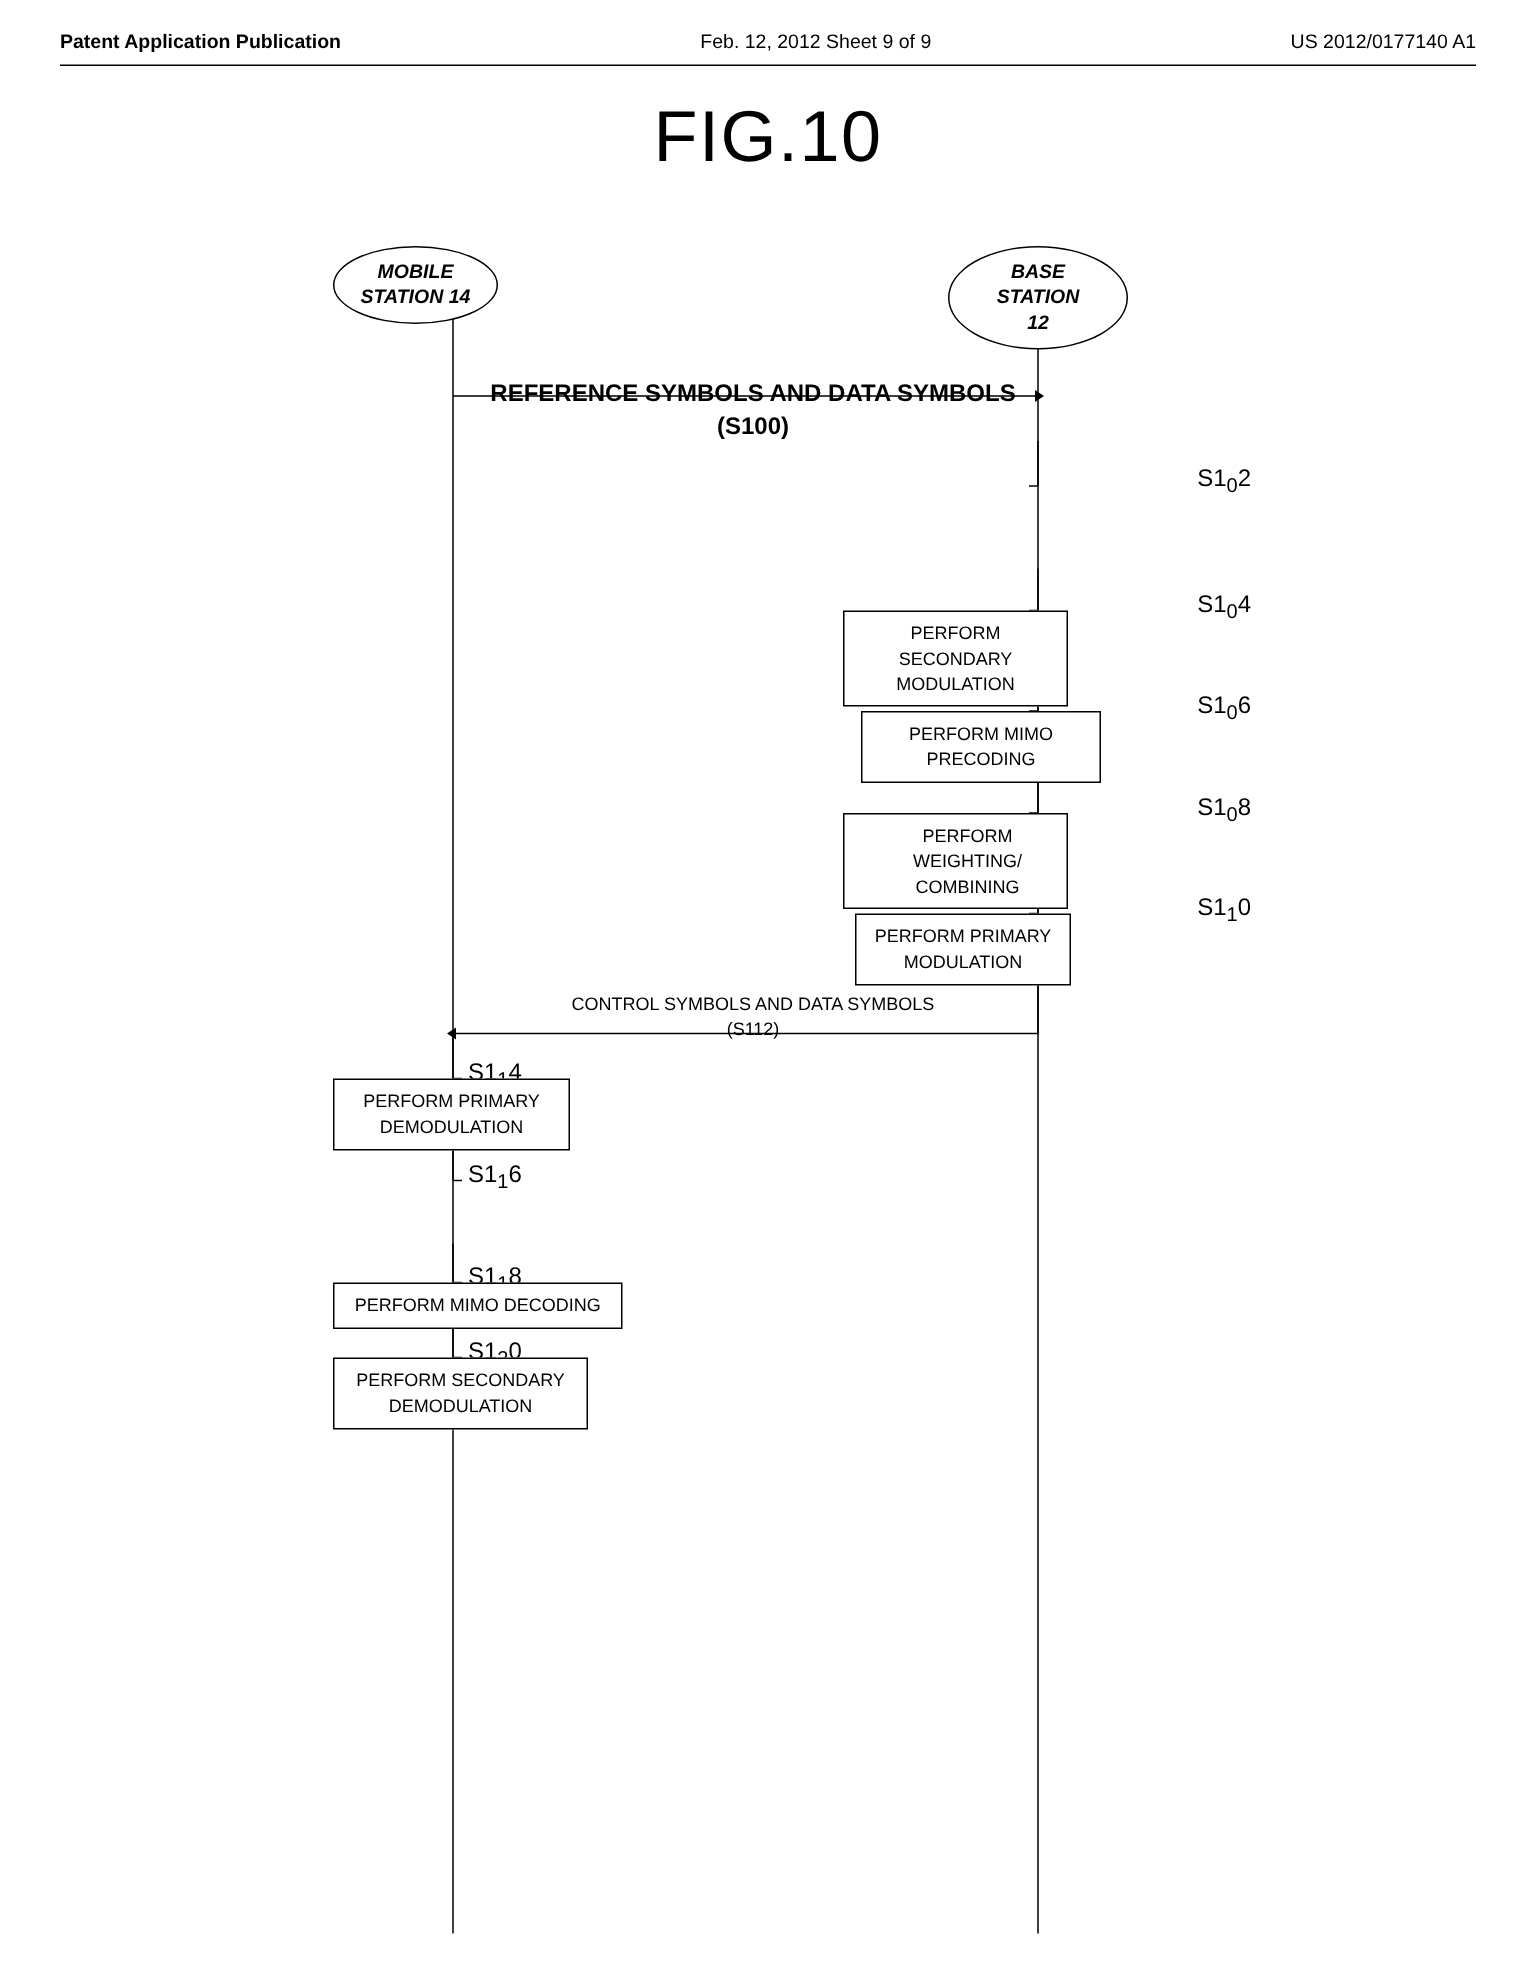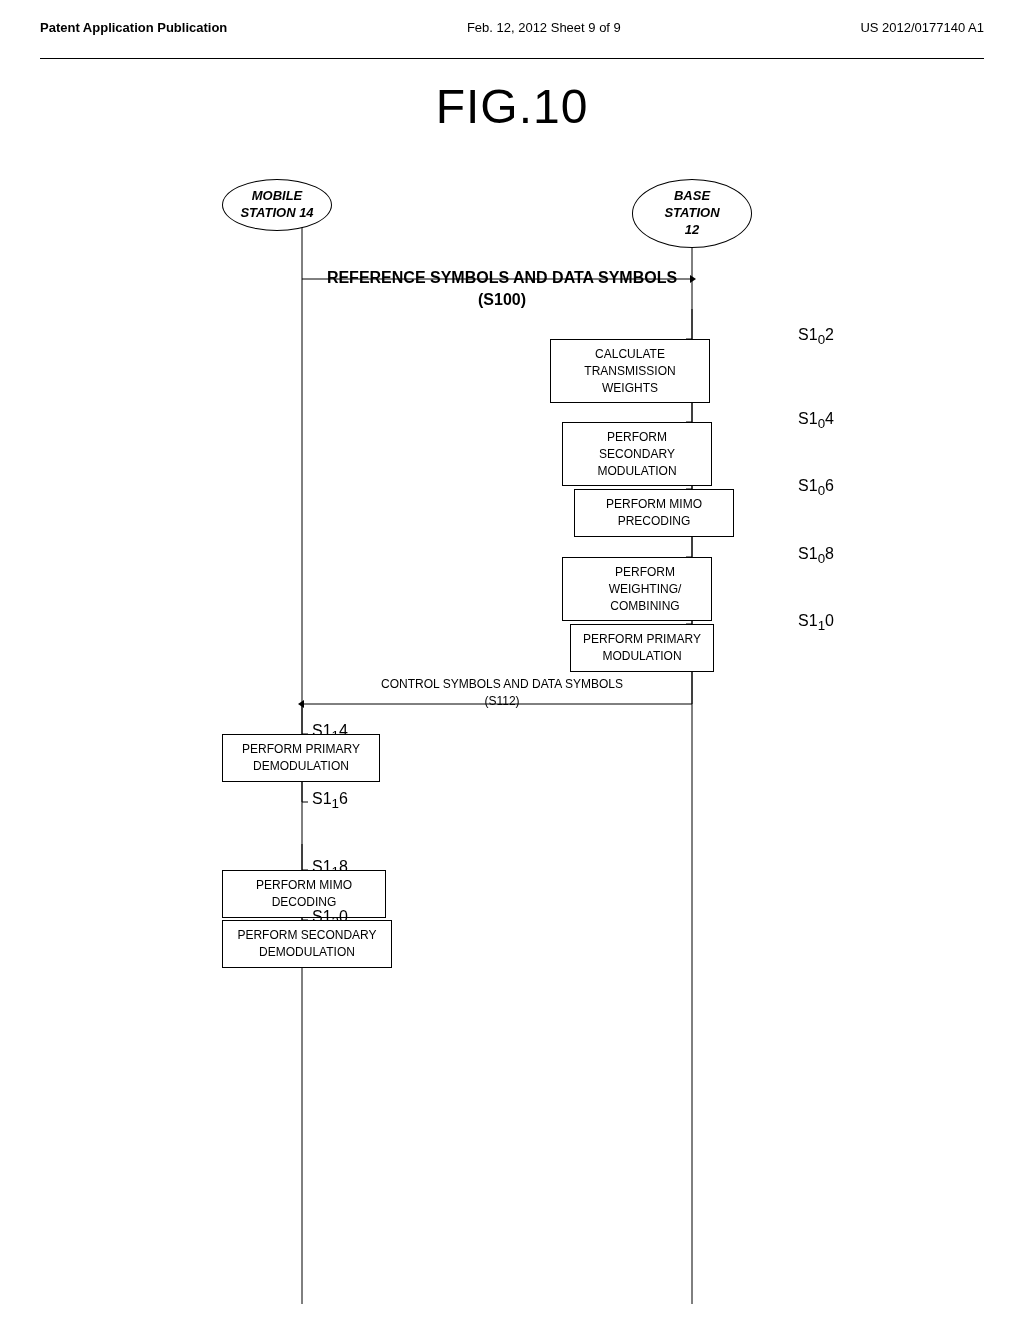--- a/index.html
+++ b/index.html
@@ -16,21 +16,21 @@
       min-height: 1320px;
       background: #fff;
       position: relative;
       padding: 20px 40px;
     }
     .header {
       display: flex;
       justify-content: space-between;
       align-items: center;
       border-bottom: 1px solid #000;
-      padding-bottom: 23px;
+      padding-bottom: 8px;
       margin-bottom: 20px;
     }
     .header-left {
       font-size: 13px;
       font-weight: bold;
     }
     .header-center {
       font-size: 13px;
     }
     .header-right {
@@ -147,23 +147,20 @@
     <div class="entity-box" style="left: 470px; top: 15px; width: 120px;">
       BASE STATION<br>12
     </div>
 
     <div style="position:absolute; top:103px; left:160px; font-size:16px; text-align:center; width:360px; line-height:1.4;font-weight:bold;">
       REFERENCE SYMBOLS AND DATA SYMBOLS<br>(S100)
     </div>
 
     <div class="step-label" style="right: 28px; top: 162px;">S1<sub>0</sub>2</div>
 
-    <div class="process-box" style="left: 388px; top: 175px; width: 160px;">
-      CALCULATE<br>TRANSMISSION WEIGHTS
-    </div>
 
     <div class="step-label" style="right: 28px; top: 246px;">S1<sub>0</sub>4</div>
 
     <div class="process-box" style="left: 400px; top: 258px; width: 150px;">
       PERFORM SECONDARY<br>MODULATION
     </div>
 
     <div class="step-label" style="right: 28px; top: 313px;">S1<sub>0</sub>6</div>
 
     <div class="process-box" style="left: 412px; top: 325px; width: 160px;">
@@ -190,21 +187,21 @@
 
     <div class="process-box" style="left: 60px; top: 570px; width: 158px;">
       PERFORM PRIMARY<br>DEMODULATION
     </div>
 
     <div class="step-label" style="left: 150px; top: 626px;">S1<sub>1</sub>6</div>
 
 
     <div class="step-label" style="left: 150px; top: 694px;">S1<sub>1</sub>8</div>
 
-    <div class="process-box" style="left: 60px; top: 706px; width: 164px;">
+    <div class="process-box" style="left: 60px; top: 706px; width: 193px;">
       PERFORM MIMO DECODING
     </div>
 
     <div class="step-label" style="left: 150px; top: 744px;">S1<sub>2</sub>0</div>
 
     <div class="process-box" style="left: 60px; top: 756px; width: 170px;">
       PERFORM SECONDARY<br>DEMODULATION
     </div>
 
   </div>

